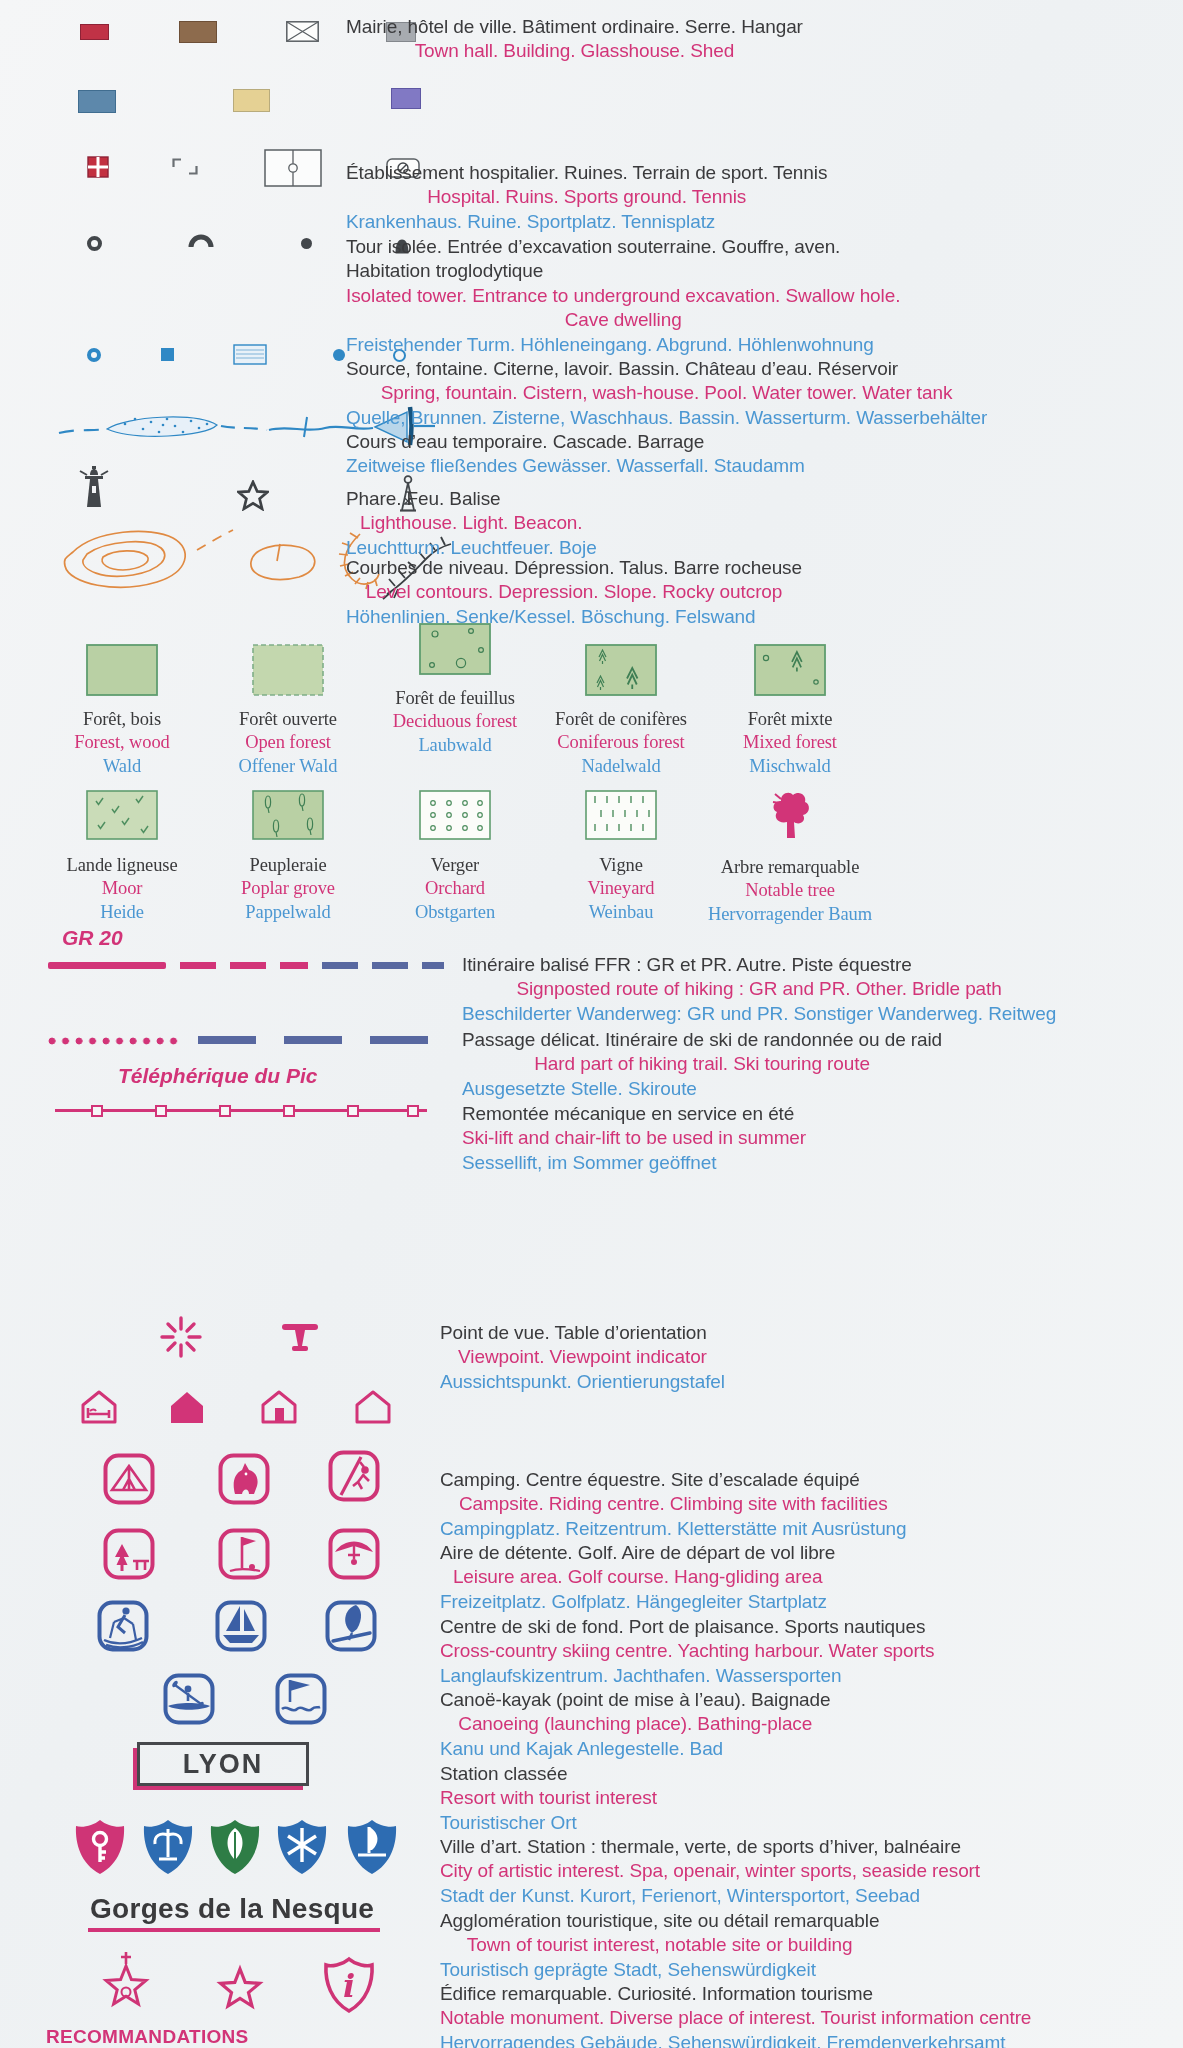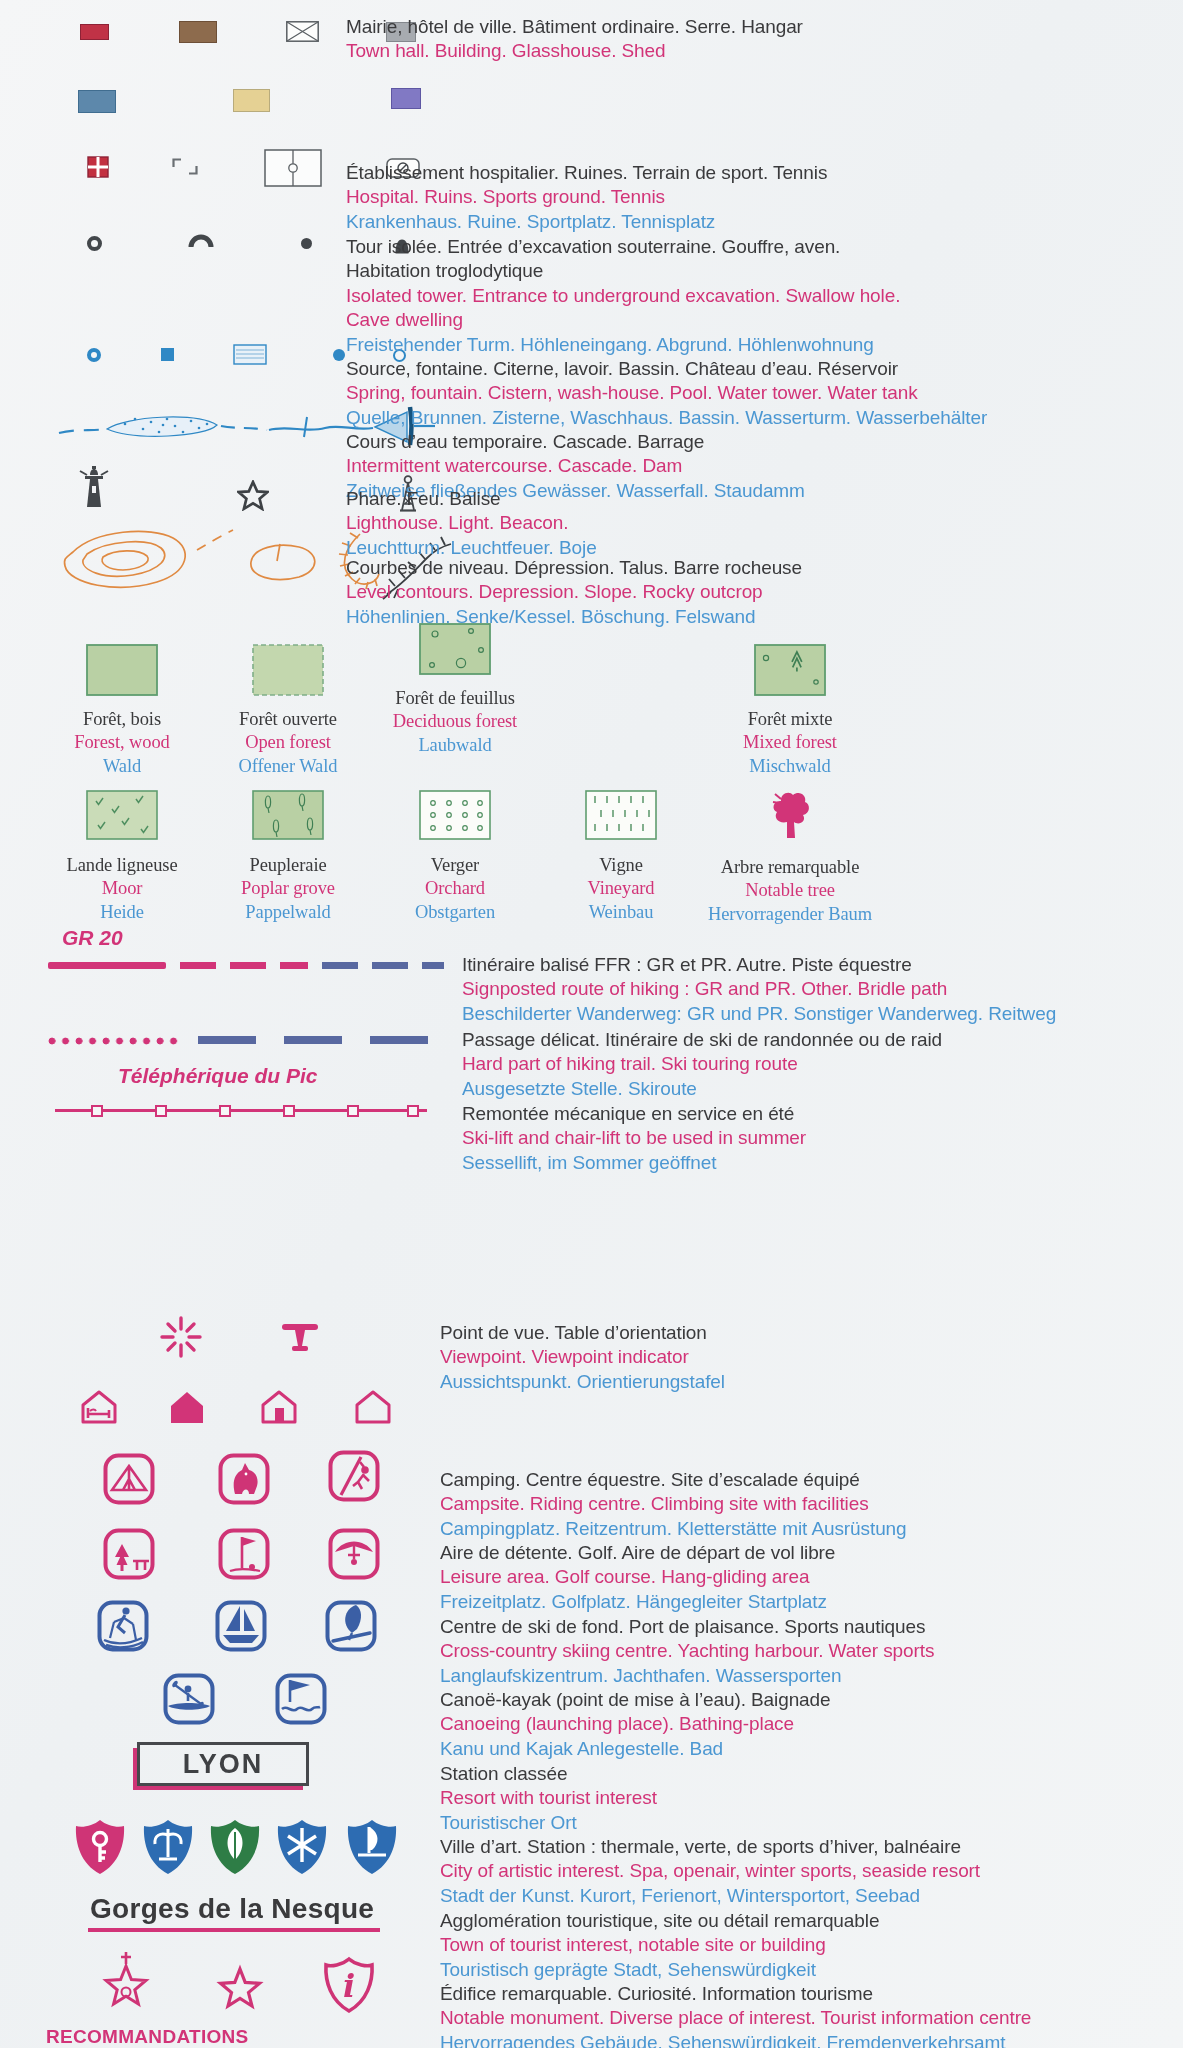--- a/index.html
+++ b/index.html
@@ -3,21 +3,21 @@
 <meta charset="utf-8">
 <style>
   html,body{margin:0;padding:0;background:#e6e8ea;}
   .page{position:relative;width:1183px;height:2048px;overflow:hidden;
         background:linear-gradient(120deg,#f5f6f7 0%,#eef1f3 45%,#f3f5f6 100%);
         font-family:"Liberation Sans",sans-serif;}
   .abs{position:absolute;}
   .entry{position:absolute;}
   .ln{font-size:19px;line-height:24.4px;white-space:nowrap;letter-spacing:-0.1px;}
   .fr{color:#3a3a3c;}
-  .en{color:#d23478;}
+  .en{color:#d23478;text-align:center;}
   .de{color:#4b97d2;}
   .vcol{position:absolute;width:170px;text-align:center;font-family:Liberation Serif, serif;}
   .vcol .ln{font-size:18.5px;line-height:23.4px;}
   .sw{margin:0 auto;display:block;}
   .plabel{position:absolute;font-style:italic;font-weight:bold;color:#d23478;font-size:21px;white-space:nowrap;}
   .solid-pink{position:absolute;height:7px;background:#d23478;border-radius:2px;}
   .dash-pink{position:absolute;height:7px;background:repeating-linear-gradient(90deg,#d23478 0,#d23478 36px,transparent 36px,transparent 50px);}
   .dash-blue{position:absolute;height:7px;background:repeating-linear-gradient(90deg,#5868a0 0,#5868a0 36px,transparent 36px,transparent 50px);}
   .dots-pink{position:absolute;height:8px;background-image:radial-gradient(circle at 4px 4px,#d23478 3.2px,transparent 3.7px);background-size:13.5px 8px;background-repeat:repeat-x;}
   .dash-blue2{position:absolute;height:8px;background:repeating-linear-gradient(90deg,#5868a0 0,#5868a0 58px,transparent 58px,transparent 86px);}
@@ -168,21 +168,20 @@
     <div class="ln en">Cave dwelling</div>
     <div class="ln de">Freistehender Turm. Höhleneingang. Abgrund. Höhlenwohnung</div>
   </div>
   <div class="entry" style="left:346px;top:357px">
     <div class="ln fr">Source, fontaine. Citerne, lavoir. Bassin. Château d’eau. Réservoir</div>
     <div class="ln en">Spring, fountain. Cistern, wash-house. Pool. Water tower. Water tank</div>
     <div class="ln de">Quelle, Brunnen. Zisterne, Waschhaus. Bassin. Wasserturm. Wasserbehälter</div>
   </div>
   <div class="entry" style="left:346px;top:430px">
     <div class="ln fr">Cours d’eau temporaire. Cascade. Barrage</div>
-    <div class="ln en">Intermittent watercourse. Cascade. Dam</div>
     <div class="ln de">Zeitweise fließendes Gewässer. Wasserfall. Staudamm</div>
   </div>
   <div class="entry" style="left:346px;top:487px">
     <div class="ln fr">Phare. Feu. Balise</div>
     <div class="ln en">Lighthouse. Light. Beacon.</div>
     <div class="ln de">Leuchtturm. Leuchtfeuer. Boje</div>
   </div>
   <div class="entry" style="left:346px;top:556px">
     <div class="ln fr">Courbes de niveau. Dépression. Talus. Barre rocheuse</div>
     <div class="ln en">Level contours. Depression. Slope. Rocky outcrop</div>
@@ -212,20 +211,33 @@
         <circle cx="16" cy="11" r="3"></circle>
           <circle cx="52" cy="8" r="2.4"></circle>
           <circle cx="62" cy="27" r="2.4"></circle>
         <circle cx="13" cy="42" r="2.4"></circle>
           <circle cx="42" cy="40" r="4.6"></circle>
       </g>
     </svg>
     <div class="ln fr" style="margin-top:12px">Forêt de feuillus</div>
     <div class="ln en">Deciduous forest</div>
     <div class="ln de">Laubwald</div>
+  </div>
+  <div class="vcol" style="left:536px;top:644px">
+    <svg class="sw" width="72" height="52">
+      <rect x="1" y="1" width="70" height="50" fill="#b9d0a4" stroke="#5f9d6f" stroke-width="1.8"></rect>
+      <g fill="none" stroke="#3f7f54" stroke-width="1.2">
+        <path transform="translate(14,6)" d="M0,7 L3.5,0 L7,7 M0.5,11 L3.5,4.5 L6.5,11 M3.5,11 L3.5,14"></path>
+        <path transform="translate(12,32)" d="M0,7 L3.5,0 L7,7 M0.5,11 L3.5,4.5 L6.5,11 M3.5,11 L3.5,14"></path>
+        <path transform="translate(42,24) scale(1.5)" d="M0,7 L3.5,0 L7,7 M0.5,11 L3.5,4.5 L6.5,11 M3.5,11 L3.5,14"></path>
+      </g>
+    </svg>
+    <div class="ln fr" style="margin-top:12px">Forêt de conifères</div>
+    <div class="ln en">Coniferous forest</div>
+    <div class="ln de">Nadelwald</div>
   </div>
   <div class="vcol" style="left:705px;top:644px">
     <svg class="sw" width="72" height="52">
       <rect x="1" y="1" width="70" height="50" fill="#b9d0a4" stroke="#5f9d6f" stroke-width="1.8"></rect>
       <g fill="none" stroke="#3f7f54" stroke-width="1.2">
         <circle cx="12" cy="14" r="2.6"></circle>
           <circle cx="62" cy="38" r="2.2"></circle>
         <path transform="translate(38,8) scale(1.4)" d="M0,7 L3.5,0 L7,7 M0.5,11 L3.5,4.5 L6.5,11 M3.5,11 L3.5,14"></path>
       </g>
     </svg>

